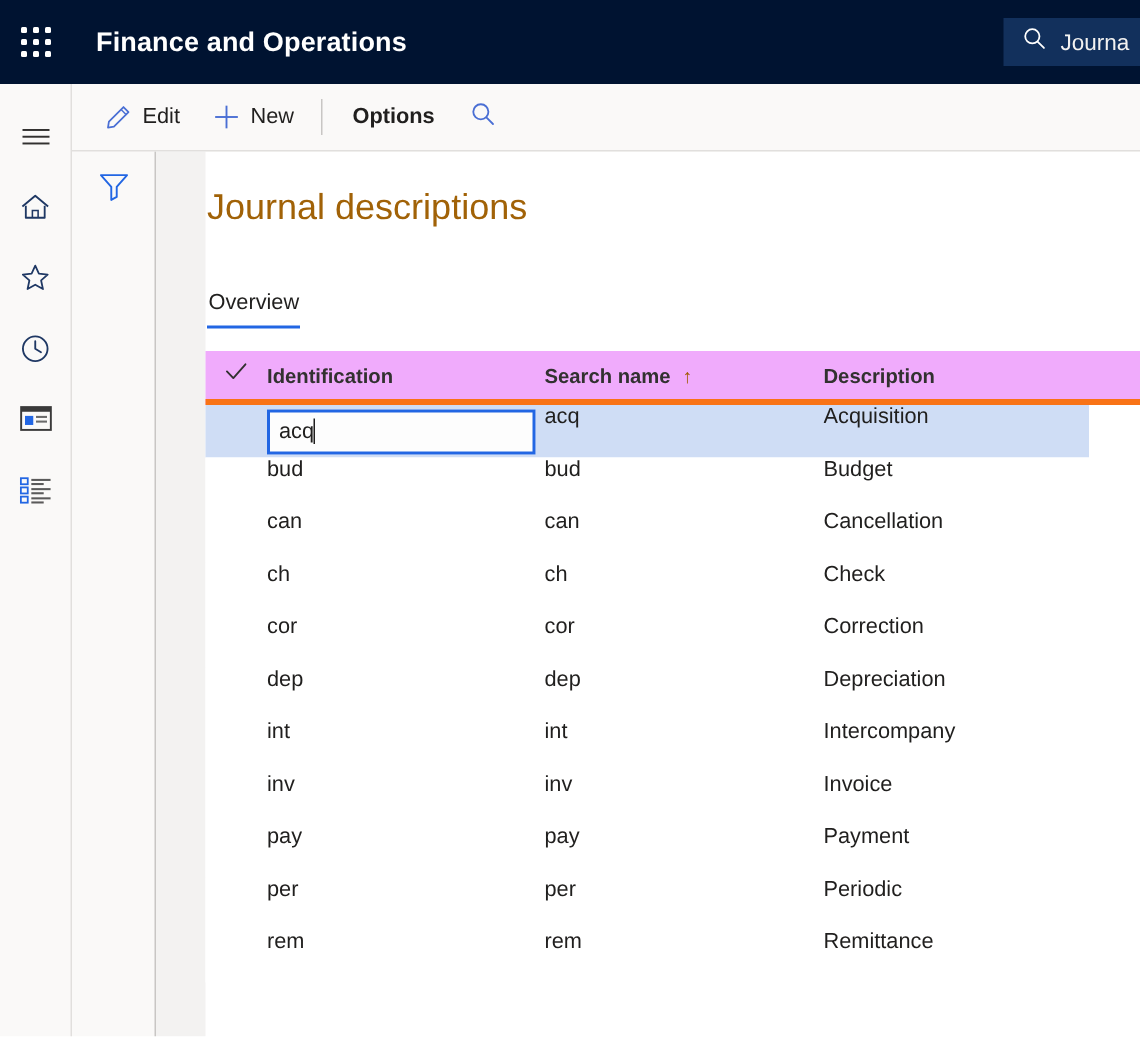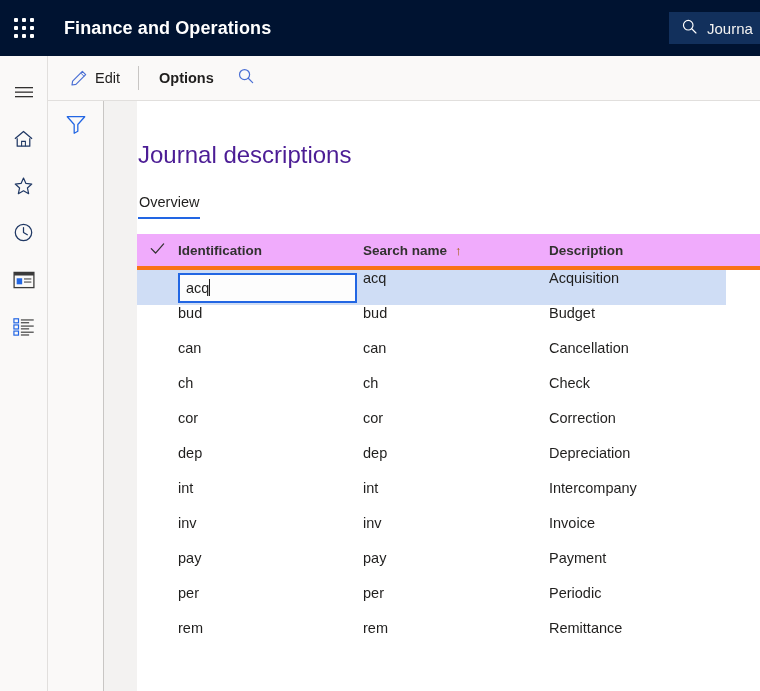--- a/index.html
+++ b/index.html
@@ -165,24 +165,24 @@
     background: #ffffff;
   }
   .gutter {
     position: absolute;
     left: 0; top: 0;
     width: 33px; height: 590px;
     background: #f3f2f1;
   }
   .page-title {
     position: absolute;
-    left: 34px; top: 40px;
+    left: 34px; top: 24px;
     font-size: 24px;
     font-weight: 400;
-    color: #4c1d95;
+    color: #a16207;
     white-space: nowrap;
   }
   .tabs {
     position: absolute;
     left: 34px; top: 93px;
     display: flex;
     align-items: center;
   }
   .tab {
     font-size: 14.5px;
@@ -392,20 +392,29 @@
     <div class="cmd">
       <span class="ci">
         <svg width="18" height="18" viewBox="0 0 20 20" fill="none">
           <path d="M13.7 2.6l3.7 3.7L6.6 17.1l-4.4.7.7-4.4z" stroke="#4a6fd4" stroke-width="1.3" stroke-linejoin="round"></path>
           <path d="M11.9 4.4l3.7 3.7" stroke="#4a6fd4" stroke-width="1.1"></path>
         </svg>
       </span>
       <span class="cl">Edit</span>
     </div>
 
+    <div class="cmd">
+      <span class="ci">
+        <svg width="18" height="18" viewBox="0 0 20 20">
+          <rect x="9.3" y="1.6" width="1.4" height="16.8" fill="#4a6fd4"></rect>
+          <rect x="1.6" y="9.3" width="16.8" height="1.4" fill="#4a6fd4"></rect>
+        </svg>
+      </span>
+      <span class="cl">New</span>
+    </div>
 
 
     <div class="cmd-divider"></div>
 
     <div class="cmd cmd-strong">
       <span class="cl">Options</span>
     </div>
 
     <div class="cmd-icononly">
       <span>

